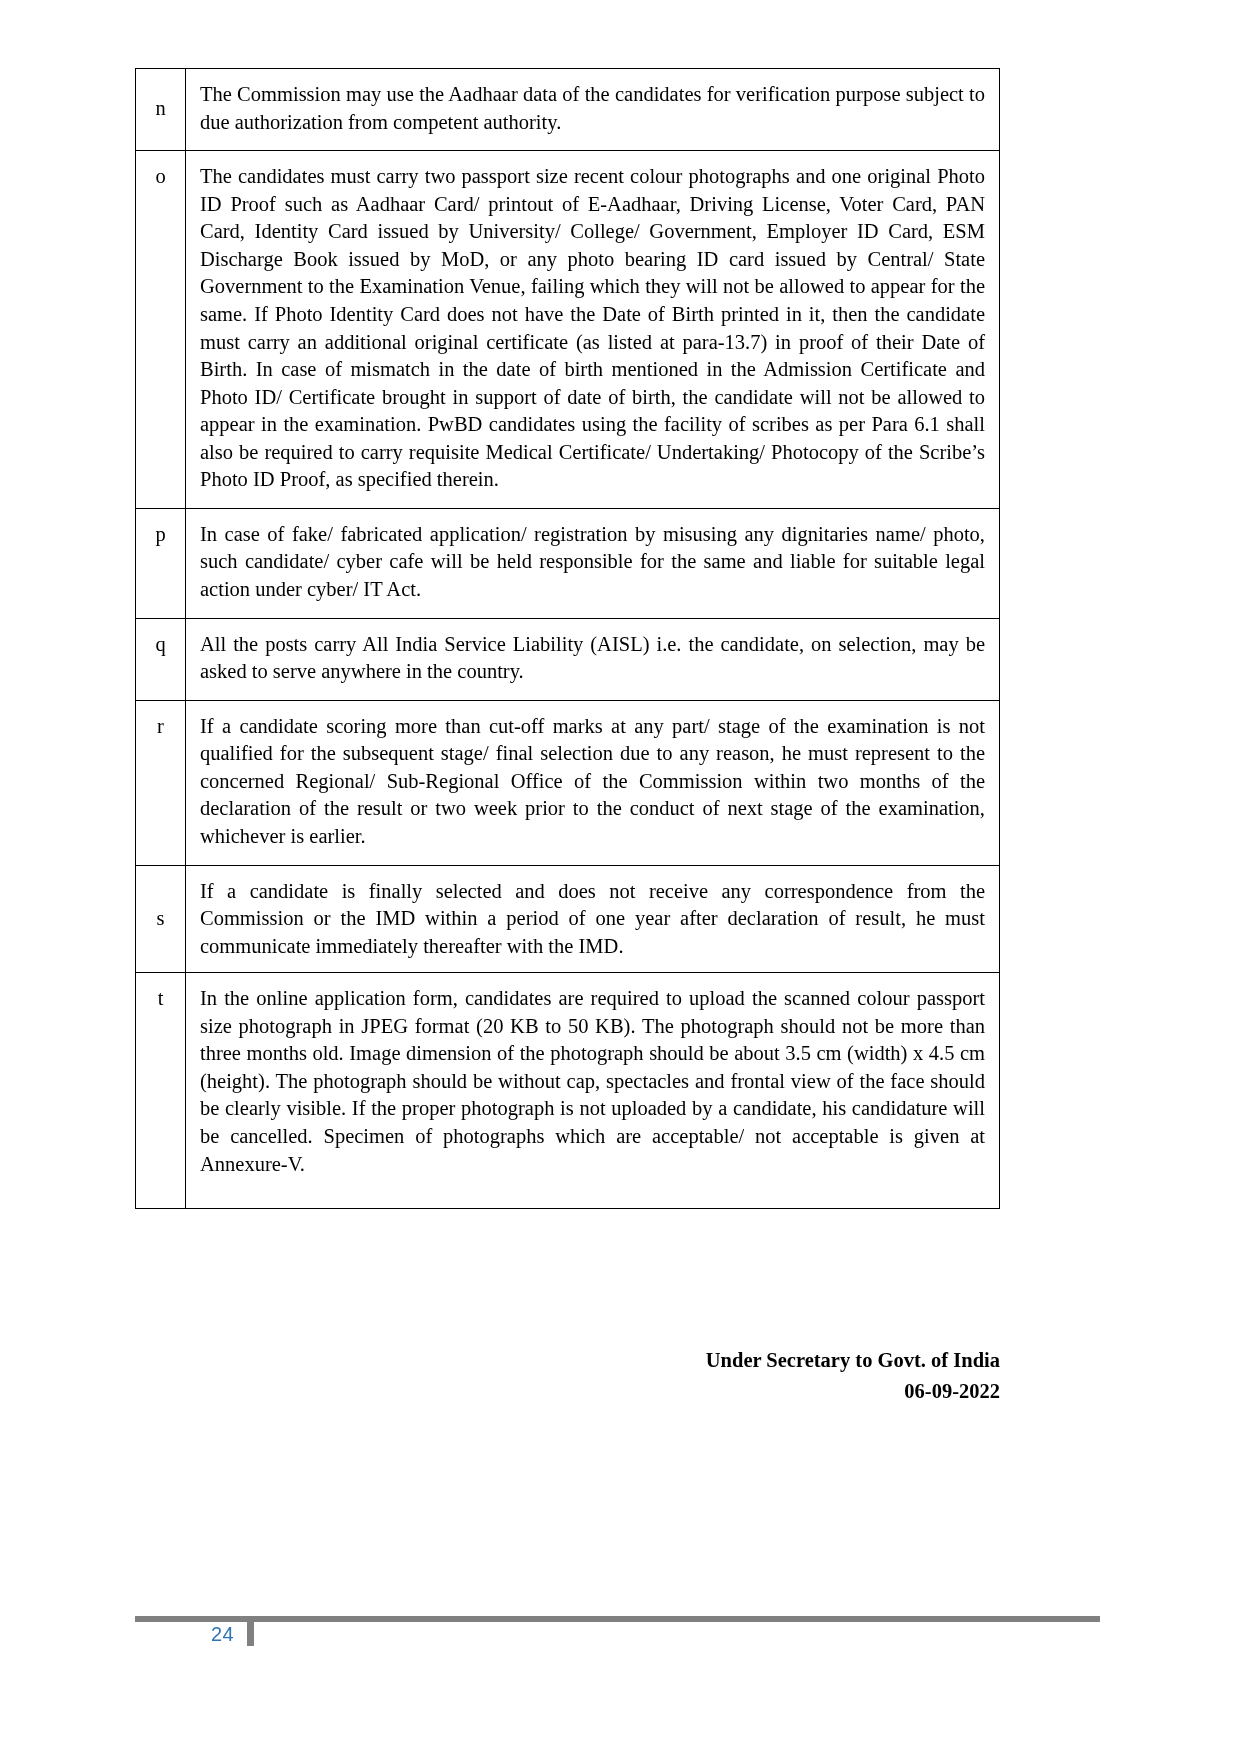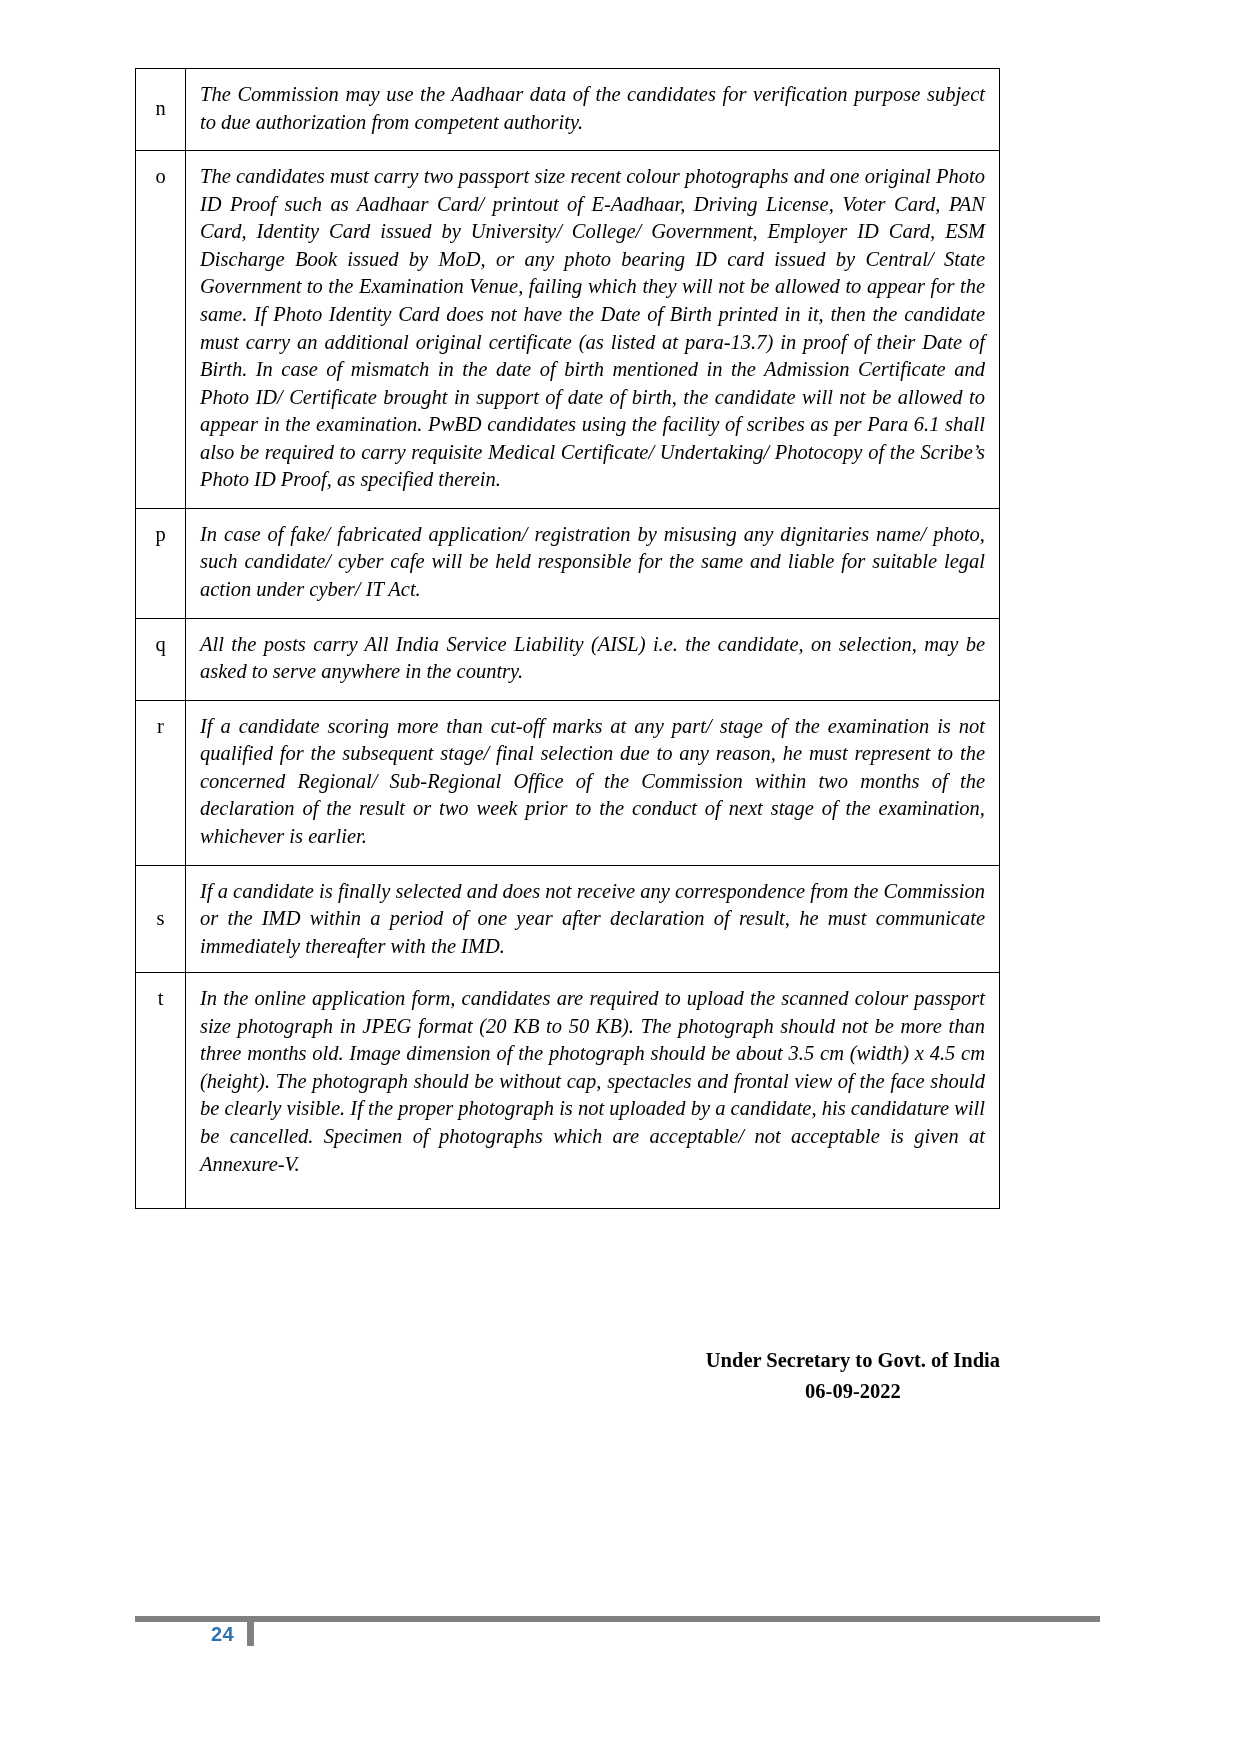--- a/index.html
+++ b/index.html
@@ -45,39 +45,38 @@
     text-align: center;
     padding-left: 4px;
     padding-right: 4px;
   }
   .notice-table td.body-cell {
     text-align: justify;
     text-justify: inter-word;
     padding-right: 14px;
     padding-left: 14px;
     hyphens: none;
-    font-style: italic;
   }
   .notice-table tr.mid-label td.label-cell {
     vertical-align: middle;
   }
   
   .notice-table tr.tall-pad td {
     padding-bottom: 12px;
   }
   .notice-table tr.extra-pad td {
     padding-bottom: 30px;
   }
 
   
   .signature-block {
     position: absolute;
     right: 240px;
     top: 1345px;
-    text-align: center;
+    text-align: right;
     font-weight: bold;
     font-size: 20.5px;
     line-height: 1.5;
     white-space: nowrap;
   }
   .signature-block .sig-line {
     display: block;
   }
 
   
@@ -102,21 +101,21 @@
     top: 0;
     width: 7px;
     height: 30px;
     background: #808080;
   }
   .page-number {
     position: absolute;
     left: 76px;
     top: 7px;
     font-family: "Liberation Sans", "DejaVu Sans", sans-serif;
-    font-weight: bold;
+    font-weight: normal;
     font-size: 20px;
     color: #2e74b5;
     letter-spacing: 0.5px;
   }
 </style>
 </head>
 <body>
 
 <div class="page">
 

